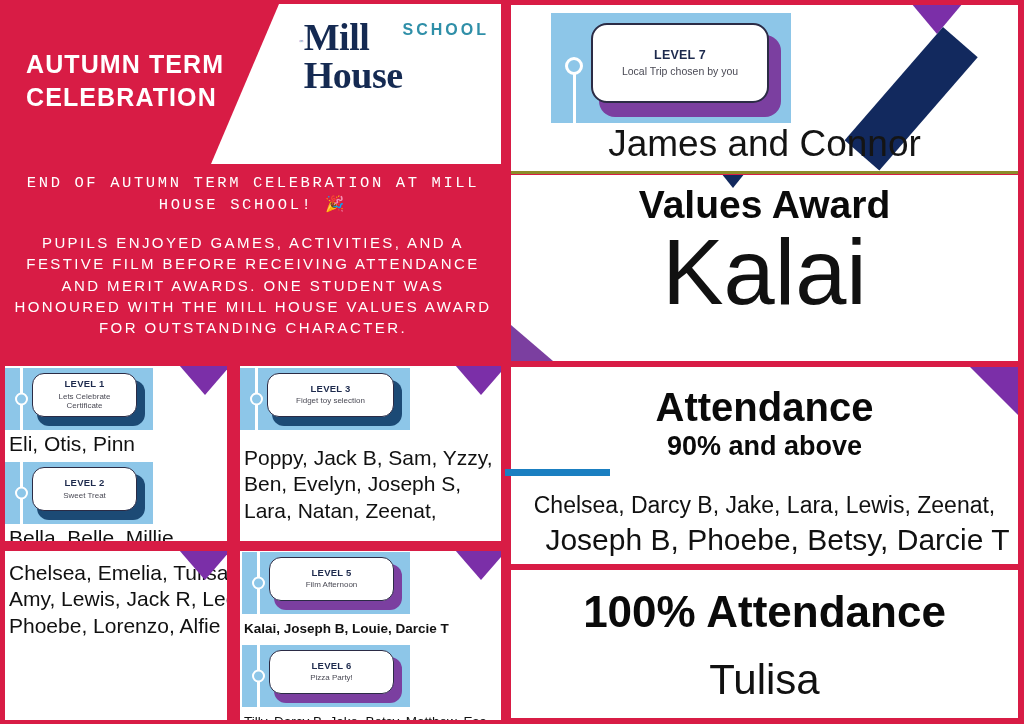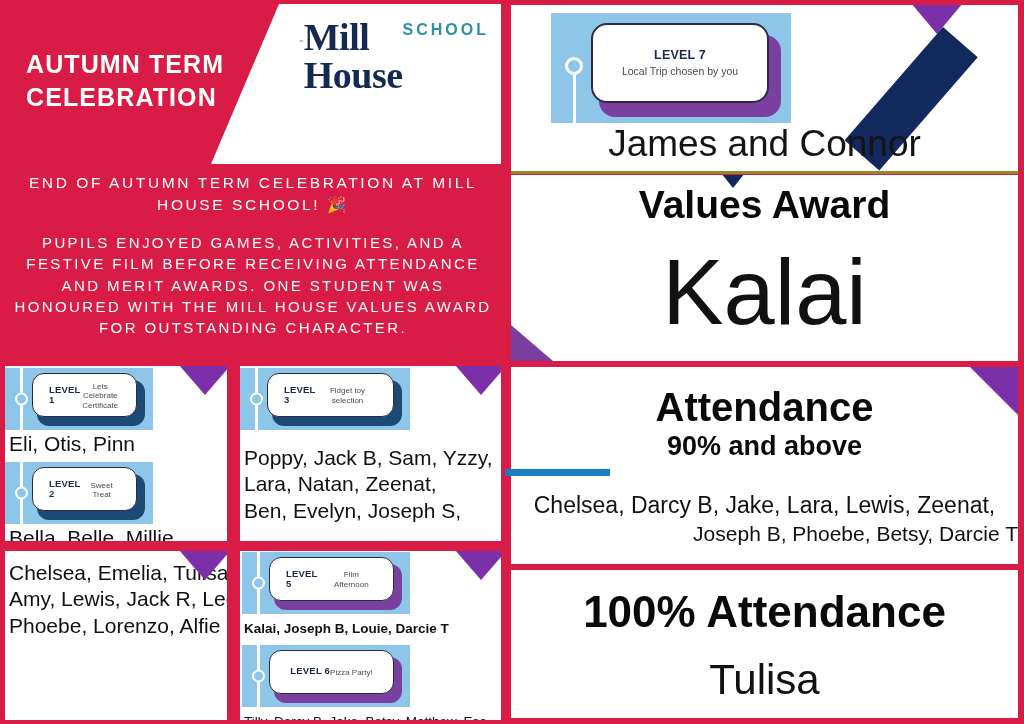--- a/index.html
+++ b/index.html
@@ -70,21 +70,21 @@
     width: 490px;
     text-align: center;
     color: #ffffff;
   }
   .desc p {
     font-size: 15.5px;
     letter-spacing: 2.6px;
     line-height: 1.42;
     font-weight: 500;
   }
-  .desc .p1 { margin-bottom: 16px; }
+  .desc .p1 { margin-bottom: 16px; font-family: Liberation Mono, monospace; }
   .desc .p2 { font-size: 15px; letter-spacing: 2.4px; }
 
   
   .panel {
     position: absolute;
     background: #ffffff;
     overflow: hidden;
   }
   .p-l12 { left: 5px;   top: 366px; width: 222px; height: 175px; }
   .p-l3  { left: 240px; top: 366px; width: 261px; height: 175px; }
@@ -129,21 +129,21 @@
   }
   .sh-navy   { background: #1c4a75; }
   .sh-purple { background: #7b3fa0; }
   .lvlcard .face {
     position: absolute; left: 27px; top: 5px;
     right: 16px; bottom: 13px;
     background: #ffffff;
     border: 1.6px solid #2b2b45;
     border-radius: 12px;
     z-index: 2;
-    display: flex; flex-direction: row;
+    display: flex; flex-direction: column;
     align-items: center; justify-content: center;
     padding: 2px 16px;
   }
   .face .lv-title {
     font-size: 9.5px; font-weight: bold;
     color: #1d2a4d; letter-spacing: 0.2px;
     line-height: 1.1;
   }
   .face .lv-desc {
     font-size: 8px; color: #4a4a55;
@@ -307,22 +307,22 @@
       <div class="lvlcard" style="width:170px; margin-top:2px;">
         <div class="rail-line"></div>
         <div class="rail-dot"></div>
         <div class="shadow sh-navy"></div>
         <div class="face">
           <div class="lv-title">LEVEL 3</div>
           <div class="lv-desc">Fidget toy selection</div>
         </div>
       </div>
       <div class="names" style="margin-top:14px;">Poppy, Jack B, Sam, Yzzy,</div>
+      <div class="names">Ben, Evelyn, Joseph S,</div>
       <div class="names">Lara, Natan, Zeenat,</div>
-      <div class="names">Ben, Evelyn, Joseph S,</div>
     </div>
 
     <div class="panel p-l4">
       <div class="tri-purple" style="right:-4px; top:-1px;"></div>
 
       <div class="names" style="margin-top:8px;">Chelsea, Emelia, Tulisa,</div>
       <div class="names">Amy, Lewis, Jack R, Leo,</div>
       <div class="names">Phoebe, Lorenzo, Alfie</div>
     </div>
 
@@ -371,30 +371,30 @@
       <div class="big-name" style="position:absolute; left:0; right:0; top:120px;">James and Connor</div>
     </div>
 
     <div class="olive-rule" style="left:6px; top:171px; width:507px;"></div>
 
     <div class="rpanel r-vals">
 
       <div class="tri-navy-sm" style="left:210px; top:-2px;"></div>
       <div class="tri-purple-bl" style="left:0; bottom:0;"></div>
       <div class="heading-xl" style="font-size:39px; margin-top:10px;">Values Award</div>
-      <div style="text-align:center; font-size:92px; color:#111; line-height:1.05; margin-top:20px;">Kalai</div>
+      <div style="text-align:center; font-size:92px; color:#111; line-height:1.05; margin-top:0;">Kalai</div>
     </div>
 
     <div class="rpanel r-att">
       <div style="position:absolute; right:-8px; top:-8px; width:0; height:0;
                   border-top:64px solid #7b2fa8; border-left:64px solid transparent;"></div>
       <div class="heading-xl" style="font-size:40px; margin-top:20px;">Attendance</div>
       <div class="heading-xl" style="font-size:27px; margin-top:6px;">90% and above</div>
       <div style="text-align:center; font-size:23px; color:#111; line-height:1.32; margin-top:30px; white-space:nowrap;">Chelsea, Darcy B, Jake, Lara, Lewis, Zeenat,</div>
-      <div style="text-align:right; font-size:21px; color:#111; line-height:1.32; white-space:nowrap;padding-left:26px;">Joseph B, Phoebe, Betsy, Darcie T</div>
+      <div style="text-align:center; font-size:30px; color:#111; line-height:1.32; white-space:nowrap;padding-left:26px;">Joseph B, Phoebe, Betsy, Darcie T</div>
     </div>
     <div class="blue-rule" style="left:0px; top:469px; width:105px;"></div>
 
     <div class="rpanel r-att100">
       <div class="heading-xl" style="font-size:44px; margin-top:20px;">100% Attendance</div>
       <div style="text-align:center; font-size:42px; color:#111; margin-top:22px;">Tulisa</div>
     </div>
   </div>
 
 </div>

